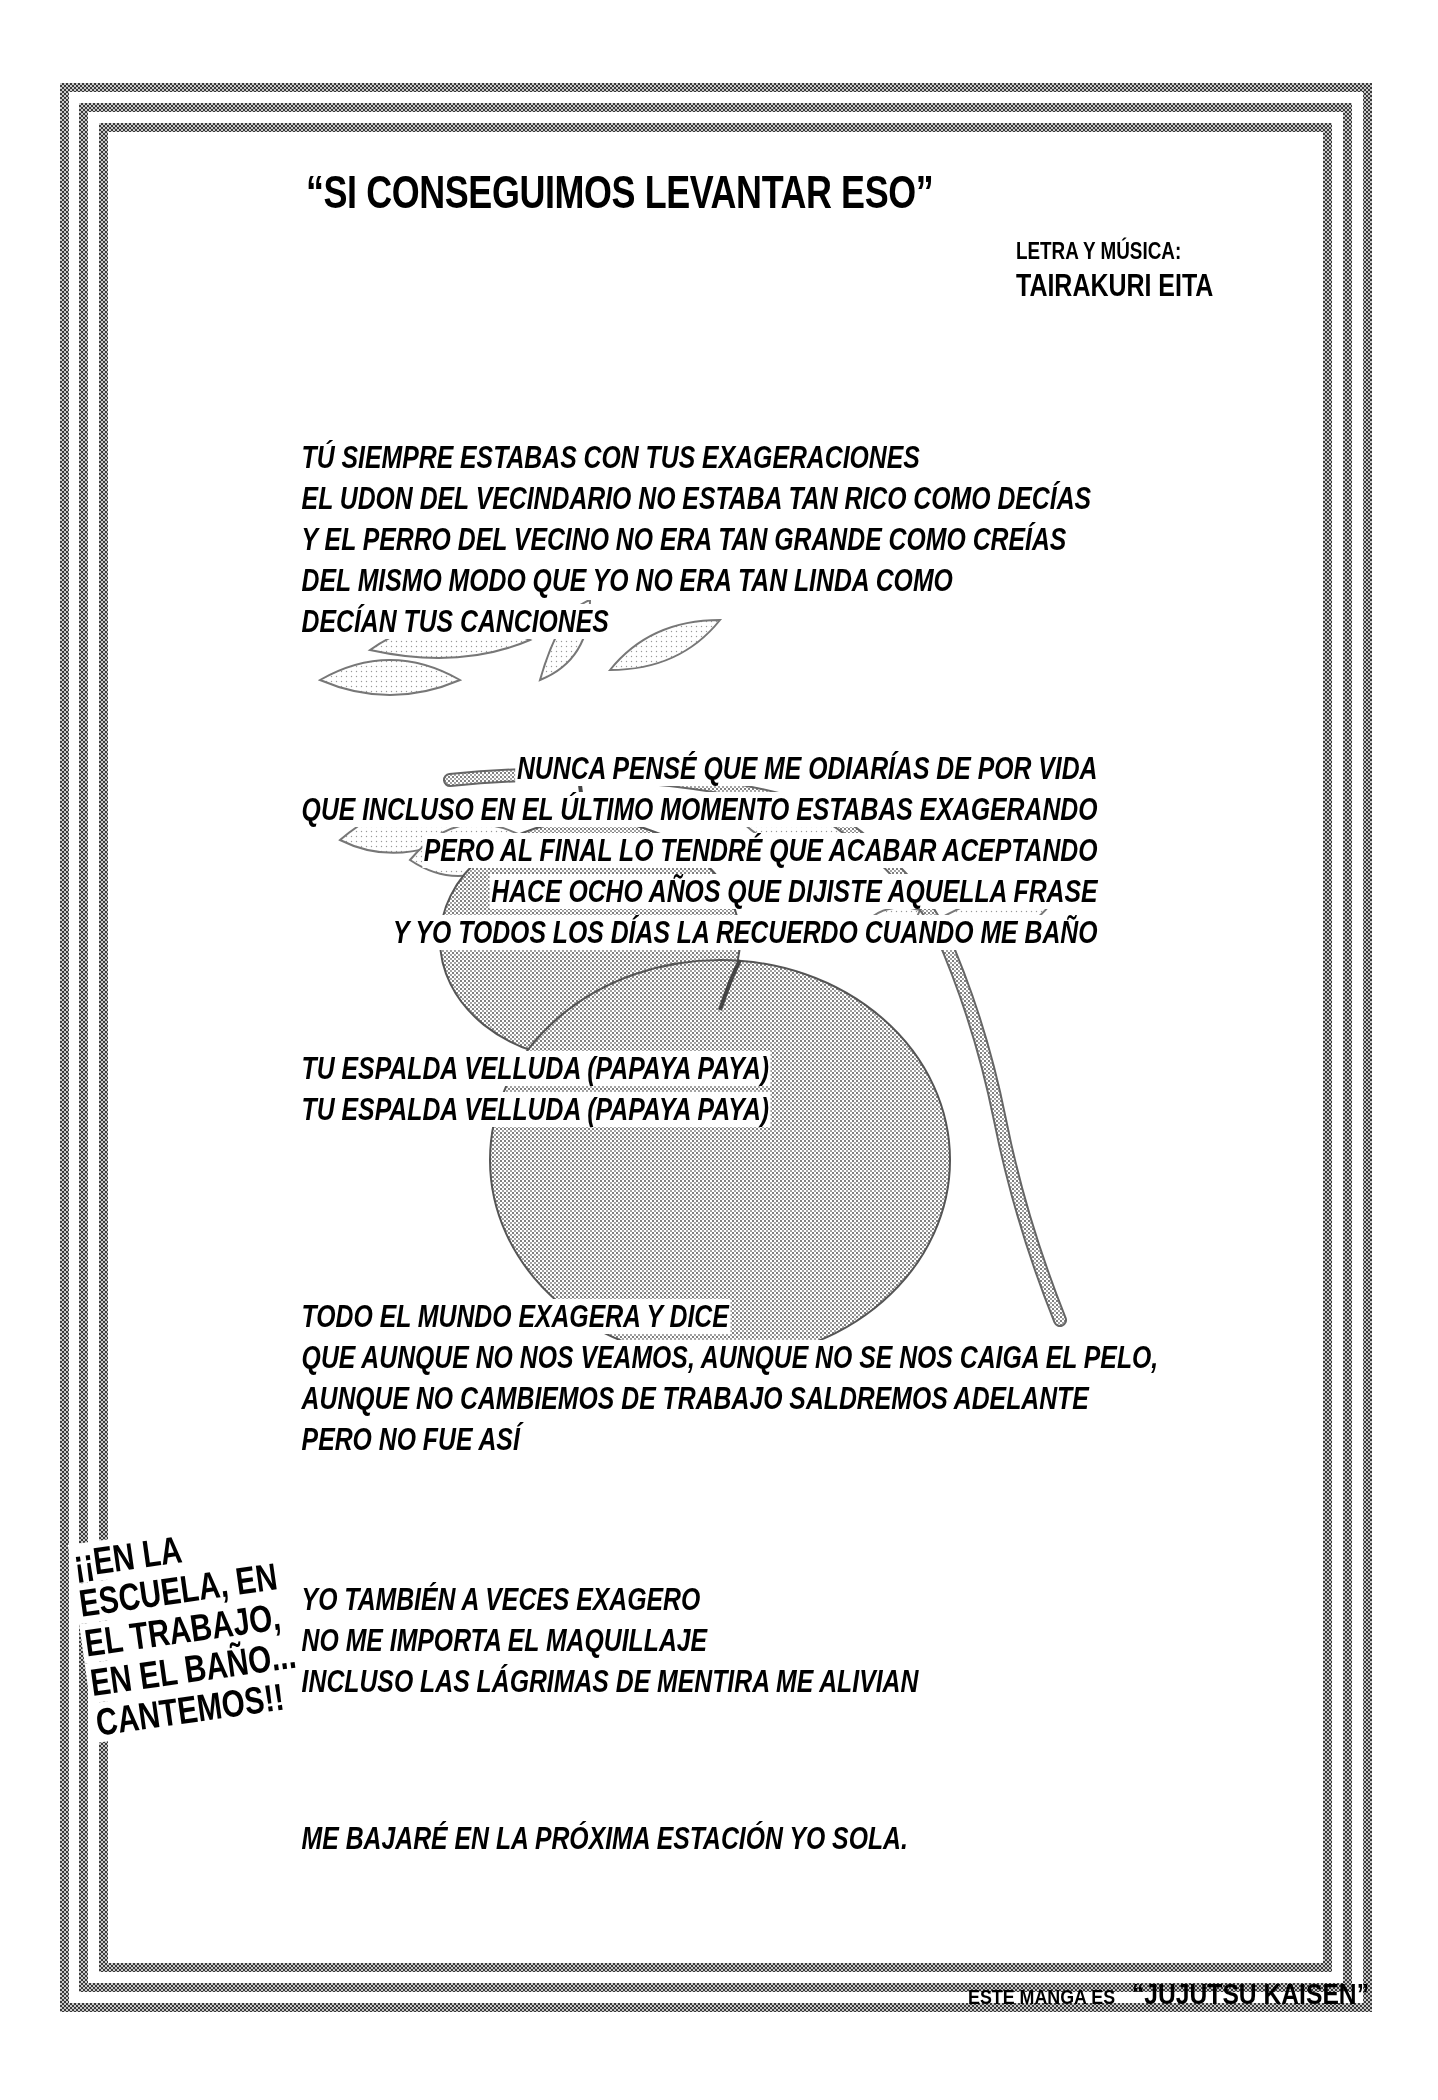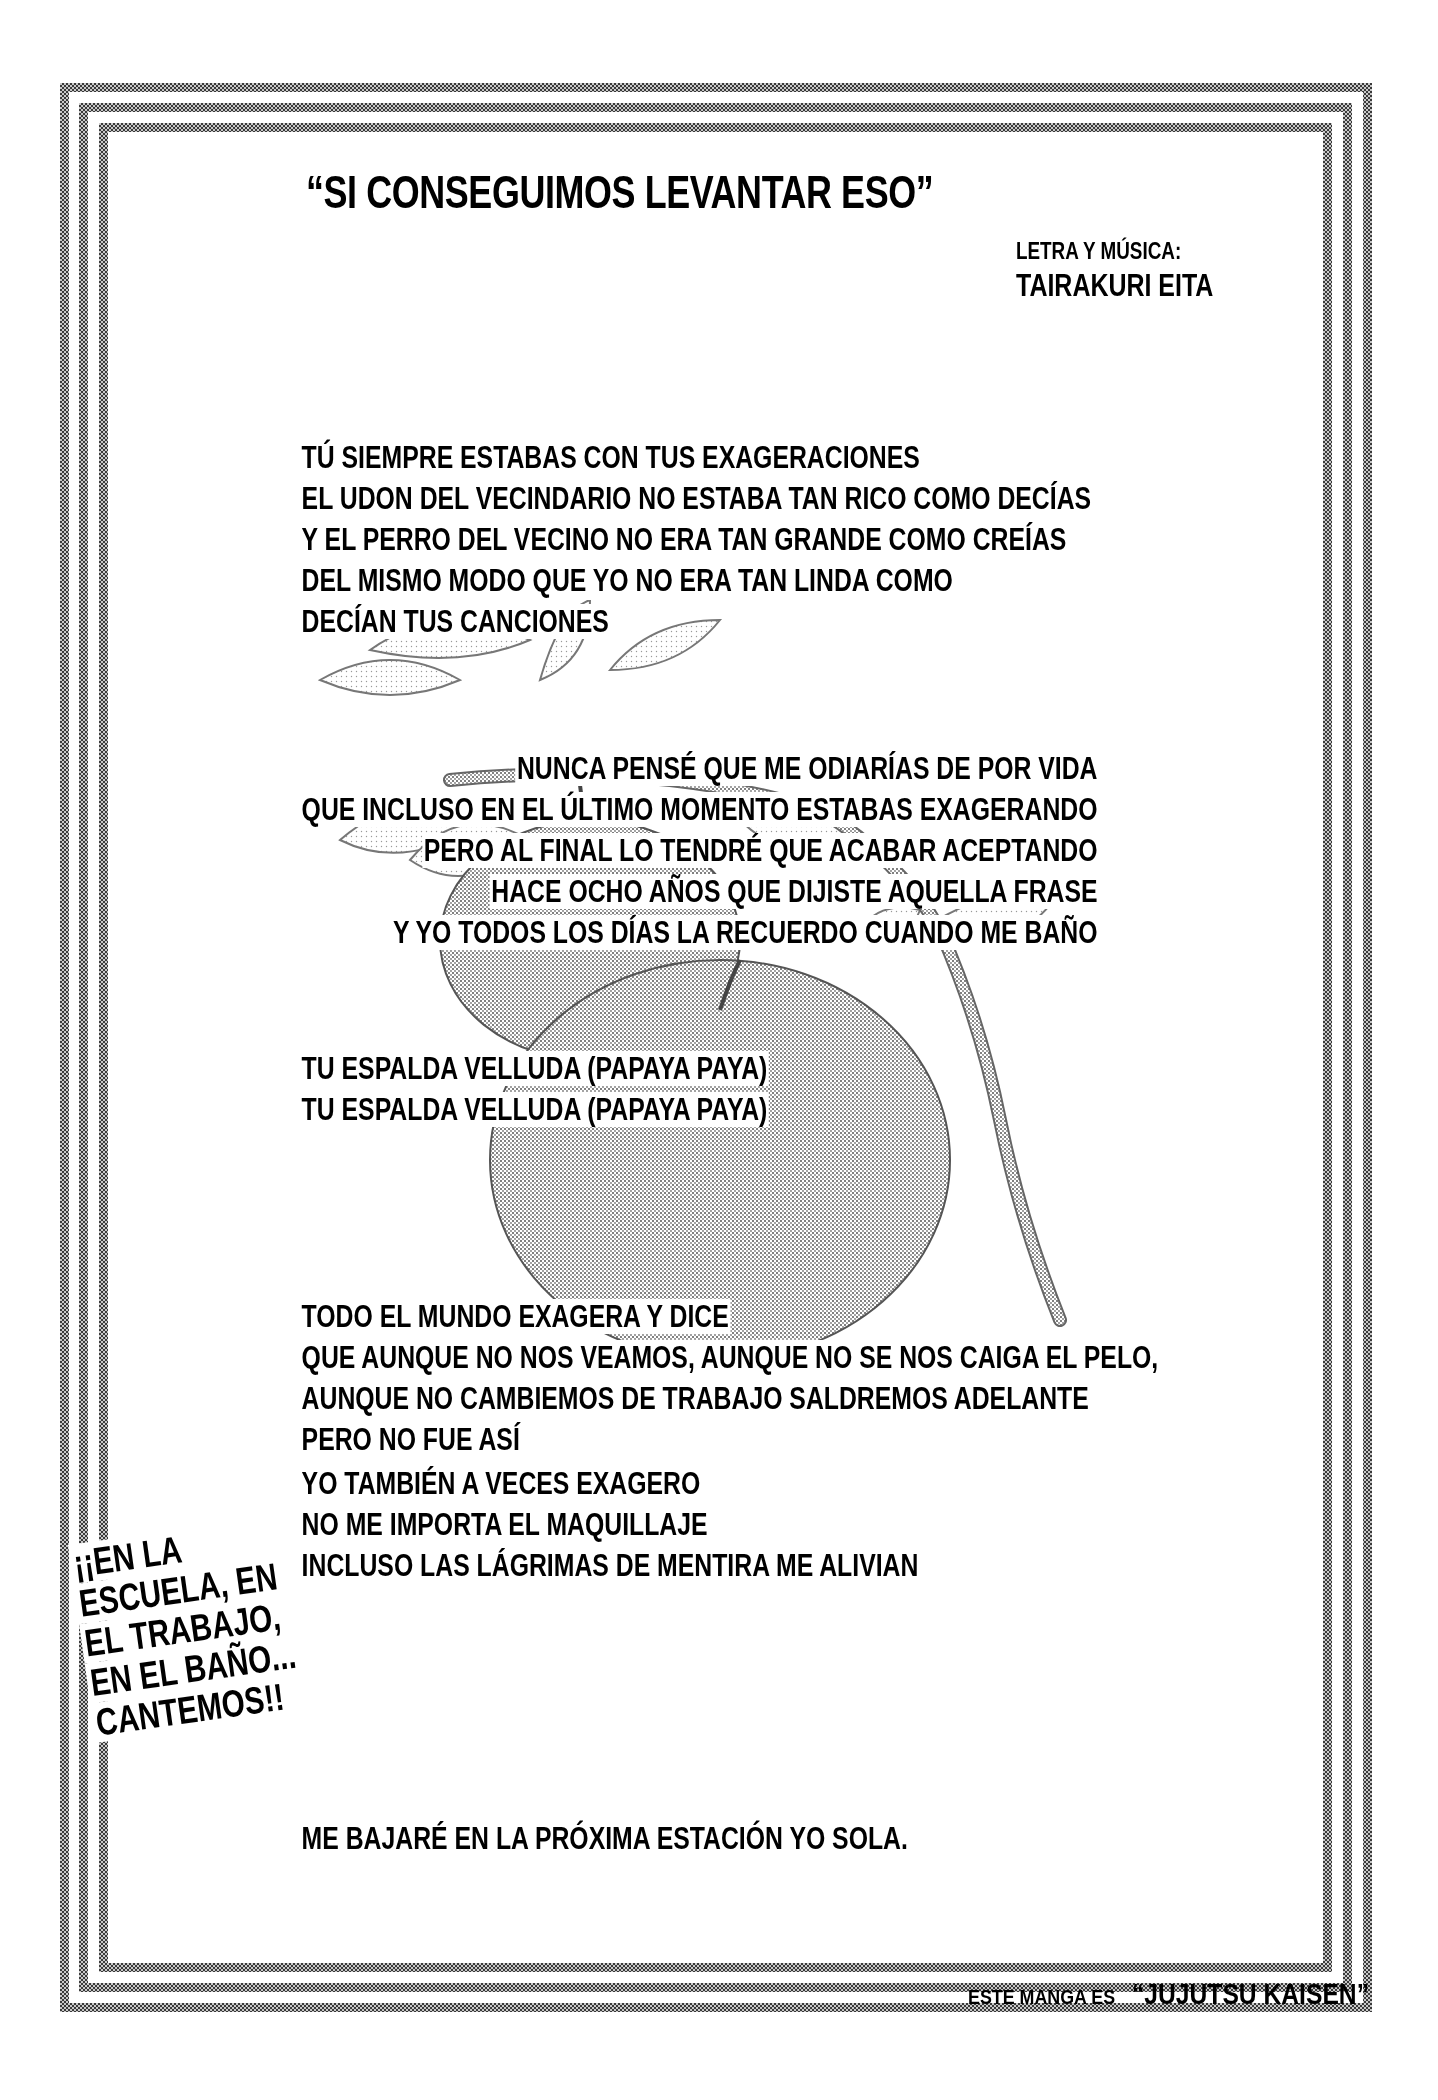--- a/index.html
+++ b/index.html
@@ -22,34 +22,34 @@
     #song-title {
       position: absolute; left: 306px; top: 165px;
       font-family: "Liberation Sans", sans-serif; font-weight: bold;
       font-size: 46px; transform: scaleX(0.78); transform-origin: left top;
       white-space: nowrap; letter-spacing: -0.5px;
     }
     #credits { position: absolute; left: 1016px; top: 238px; }
     #credits-label { font-size: 23px; font-weight: bold; transform: scaleX(0.82); transform-origin: left top; white-space: nowrap; display:block; }
     #credits-author { font-size: 32px; font-weight: bold; transform: scaleX(0.78); transform-origin: left top; white-space: nowrap; display:block; margin-top: 2px; }
 
-    .stanza { position: absolute; left: 300px; }
+    .stanza { position: absolute; left: 300px; font-style: italic; }
     .line {
       display: block; height: 41px; line-height: 41px;
       font-size: 31px; font-weight: bold; white-space: nowrap;
       transform: scaleX(0.80); transform-origin: left center;
       position: relative; z-index: 3;
     }
     .line span { background: #fff; padding: 0 2px; }
 
     #stanza-1 { top: 437px; }
     #stanza-2 { top: 748px; text-align: right; }
     #stanza-3 { top: 1048px; }
     #stanza-4 { top: 1296px; }
-    #stanza-5 { top: 1463px; }
+    #stanza-5 { top: 1579px; }
     #stanza-6 { top: 1818px; }
 
     #illustration {
       position: absolute; left: 300px; top: 600px; width: 900px; height: 780px;
       z-index: 1;
     }
 
     #side-callout {
       position: absolute; left: 68px; top: 1545px; width: 250px; z-index: 4;
       transform: rotate(-8deg); transform-origin: left top;

